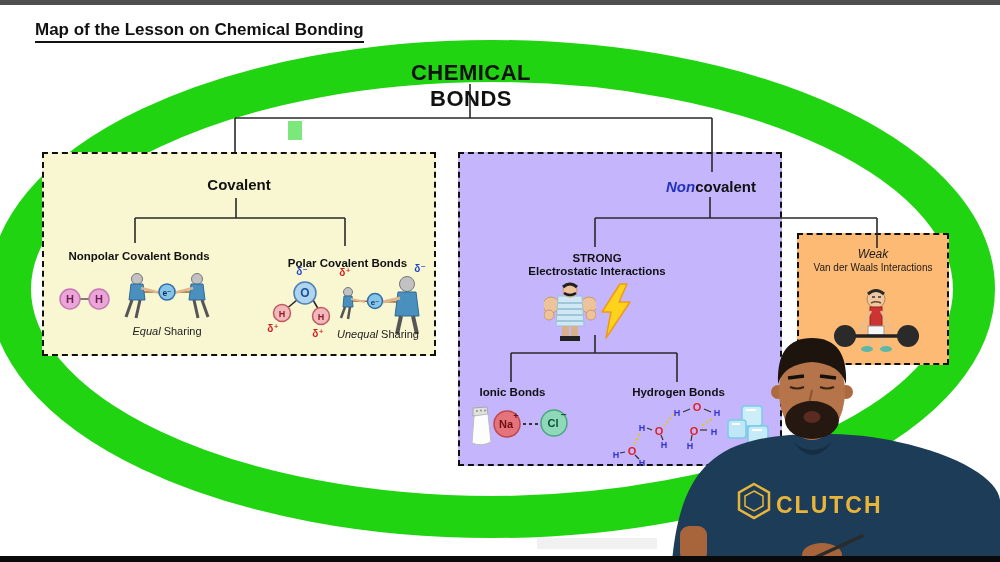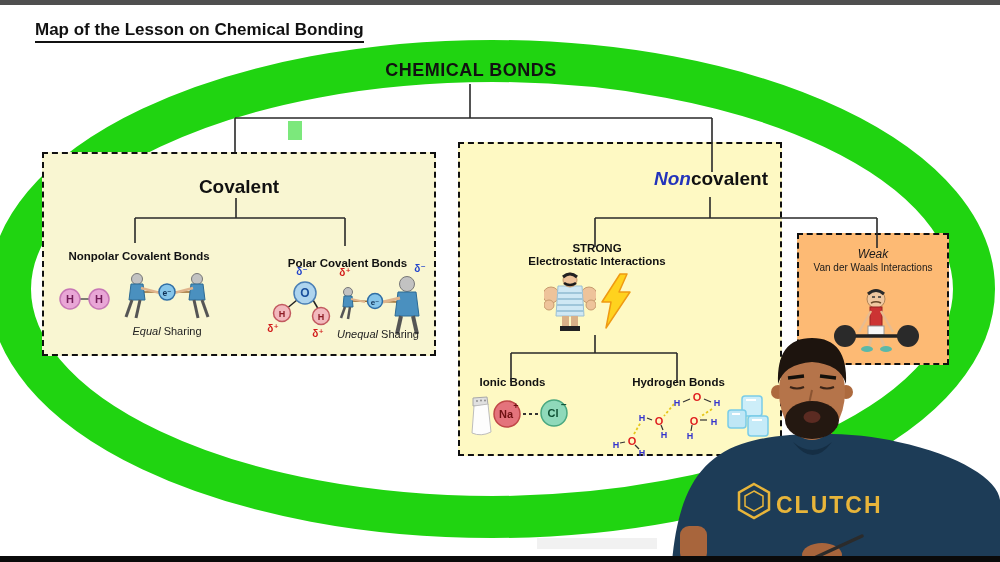--- a/index.html
+++ b/index.html
@@ -5,27 +5,27 @@
   html,body{margin:0;padding:0;background:#dcdcdc;}
   .stage{position:relative;width:1000px;height:562px;background:#ffffff;overflow:hidden;
          font-family:"Liberation Sans","DejaVu Sans",sans-serif;color:#111;}
   .abs{position:absolute;}
   .bar-top{left:0;top:0;width:1000px;height:5px;background:#4f4f4f;z-index:6;}
   .bar-bottom{left:0;top:556px;width:1000px;height:6px;background:#0a0a0a;z-index:6;}
   .lesson-title{left:35px;top:20px;font-size:17px;font-weight:bold;z-index:3;}
   .lesson-title span{display:inline-block;border-bottom:2px solid #111;padding-bottom:1px;}
   .oval-layer{left:0;top:0;z-index:1;}
   .connector-layer{left:0;top:0;z-index:3;pointer-events:none;}
-  .root-label{left:371px;top:60px;width:200px;text-align:center;font-size:18px;font-weight:bold;
+  .root-label{left:371px;top:60px;width:200px;text-align:center;font-size:22px;font-weight:bold;
               letter-spacing:.5px;z-index:3;}
   .box{position:absolute;border:2px dashed #101010;z-index:2;}
   .box-covalent{left:42px;top:152px;width:390px;height:200px;background:#f9f6d2;}
-  .box-noncovalent{left:458px;top:142px;width:320px;height:310px;background:#fef9c3;}
+  .box-noncovalent{left:458px;top:152px;width:320px;height:310px;background:#c4b5fd;}
   .box-weak{left:797px;top:233px;width:148px;height:128px;background:#fdba74;}
-  .box .hd{position:absolute;text-align:center;font-weight:bold;font-size:19px;}
+  .box .hd{position:absolute;text-align:center;font-weight:bold;font-size:15px;}
   .sub{position:absolute;text-align:center;font-weight:bold;font-size:11.5px;line-height:13px;}
   .caption{position:absolute;text-align:center;font-size:11px;color:#222;}
   .caption .em{font-style:italic;}
   .non{color:#2233bb;font-style:italic;}
   .weak-hd{position:absolute;text-align:center;font-size:12px;line-height:14px;color:#1a1a1a;}
   .weak-hd .em{font-style:italic;}
   .weak-hd .sub2{font-size:10px;font-weight:normal;white-space:nowrap;display:block;}
   .presenter{left:650px;top:330px;z-index:4;}
   .artifact{left:537px;top:538px;width:120px;height:11px;background:#f1f1f1;z-index:2;}
   svg{display:block;}

